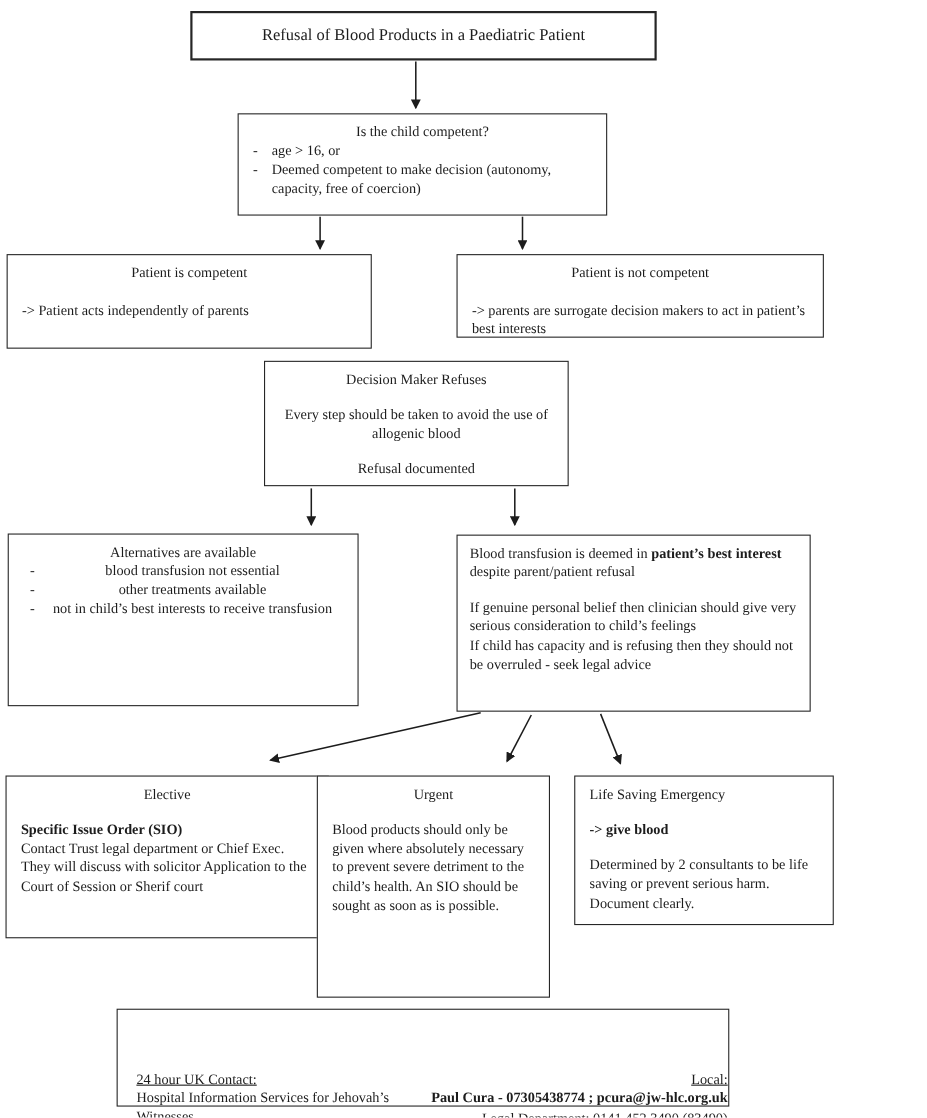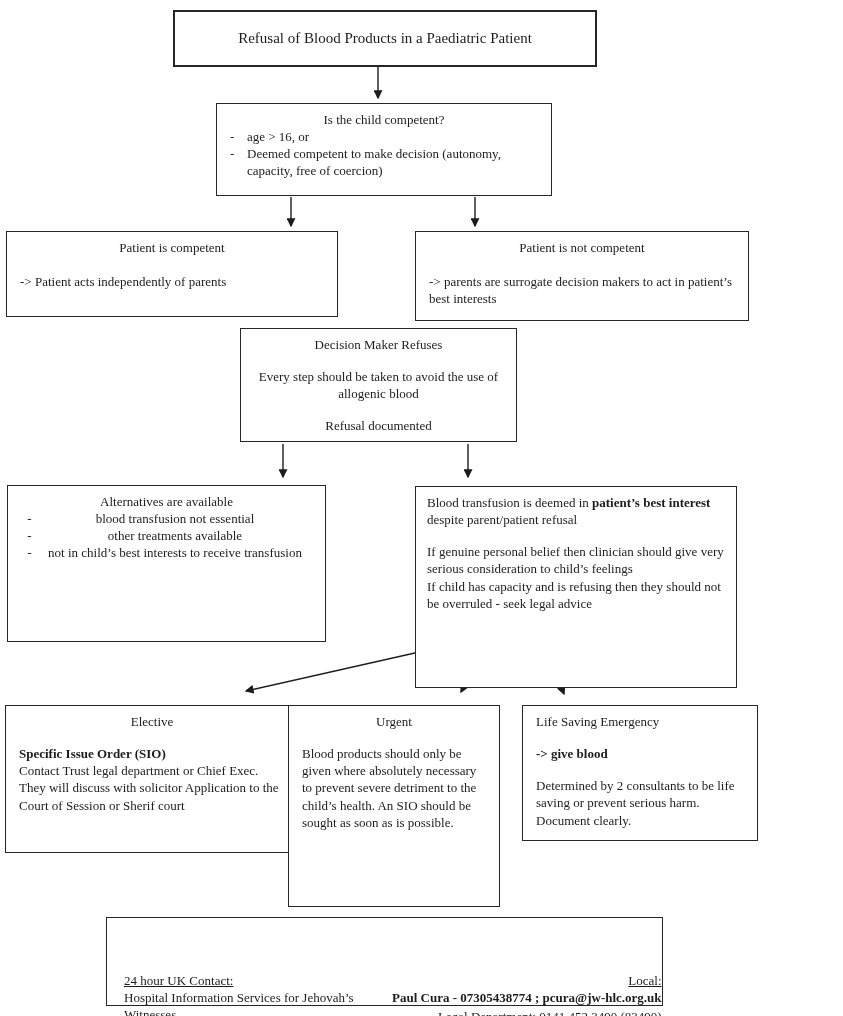--- a/index.html
+++ b/index.html
@@ -55,42 +55,42 @@
     <line x1="378" y1="56" x2="378" y2="98" stroke="#1c1c1c" stroke-width="1.4" marker-end="url(#ah)"></line>
     <line x1="291" y1="197" x2="291" y2="226" stroke="#1c1c1c" stroke-width="1.4" marker-end="url(#ah)"></line>
     <line x1="475" y1="197" x2="475" y2="226" stroke="#1c1c1c" stroke-width="1.4" marker-end="url(#ah)"></line>
     <line x1="283" y1="444" x2="283" y2="477" stroke="#1c1c1c" stroke-width="1.4" marker-end="url(#ah)"></line>
     <line x1="468" y1="444" x2="468" y2="477" stroke="#1c1c1c" stroke-width="1.4" marker-end="url(#ah)"></line>
     <line x1="437" y1="648" x2="246" y2="691" stroke="#1c1c1c" stroke-width="1.4" marker-end="url(#ah)"></line>
     <line x1="483" y1="650" x2="461" y2="692" stroke="#1c1c1c" stroke-width="1.4" marker-end="url(#ah)"></line>
     <line x1="546" y1="649" x2="564" y2="694" stroke="#1c1c1c" stroke-width="1.4" marker-end="url(#ah)"></line>
   </svg>
 
-  <div class="box title-box" style="left:173px; top:10px; width:424px; height:57px;">
+  <div class="box title-box" style="left:173px; top:10px; width:424px; height:45px;">
     <div>Refusal of Blood Products in a Paediatric Patient</div>
   </div>
 
   <div class="box pad" style="left:216px; top:103px; width:336px; height:93px;">
     <div class="box-title-center">Is the child competent?</div>
     <div class="bullet-row">
       <span class="marker">-</span>
       <span class="btext">age &gt; 16, or</span>
     </div>
     <div class="bullet-row">
       <span class="marker">-</span>
       <span class="btext">Deemed competent to make decision (autonomy, capacity, free of coercion)</span>
     </div>
   </div>
 
   <div class="box pad" style="left:6px; top:231px; width:332px; height:86px;">
     <div class="box-title-center">Patient is competent</div>
     <div class="gap-top">-&gt; Patient acts independently of parents</div>
   </div>
 
-  <div class="box pad" style="left:415px; top:231px; width:334px; height:90px;">
+  <div class="box pad" style="left:415px; top:231px; width:334px; height:76px;">
     <div class="box-title-center">Patient is not competent</div>
     <div class="gap-top">-&gt; parents are surrogate decision makers to act in patient’s best interests</div>
   </div>
 
   <div class="box pad box-title-center" style="left:240px; top:328px; width:277px; height:114px; padding-left:9px; padding-right:9px;">
     <div>Decision Maker Refuses</div>
     <div class="gap-top-sm">Every step should be taken to avoid the use of allogenic blood</div>
     <div class="gap-top-sm">Refusal documented</div>
   </div>
 
@@ -103,21 +103,21 @@
     <div class="bullet-row">
       <span class="marker">-</span>
       <span class="btext">other treatments available</span>
     </div>
     <div class="bullet-row">
       <span class="marker">-</span>
       <span class="btext">not in child’s best interests to receive transfusion</span>
     </div>
   </div>
 
-  <div class="box pad" style="left:415px; top:486px; width:322px; height:202px; padding-left:11px; padding-right:11px;">
+  <div class="box pad" style="left:415px; top:486px; width:322px; height:161px; padding-left:11px; padding-right:11px;">
     <div><span>Blood transfusion is deemed in </span><span class="bold">patient’s best interest</span><span> despite parent/patient refusal</span></div>
     <div class="gap-top-sm">If genuine personal belief then clinician should give very serious consideration to child’s feelings</div>
     <div>If child has capacity and is refusing then they should not be overruled - seek legal advice</div>
   </div>
 
   <div class="box pad" style="left:5px; top:705px; width:294px; height:148px;">
     <div class="box-title-center">Elective</div>
     <div class="bold gap-top-sm">Specific Issue Order (SIO)</div>
     <div>Contact Trust legal department or Chief Exec. They will discuss with solicitor Application to the Court of Session or Sherif court</div>
   </div>

